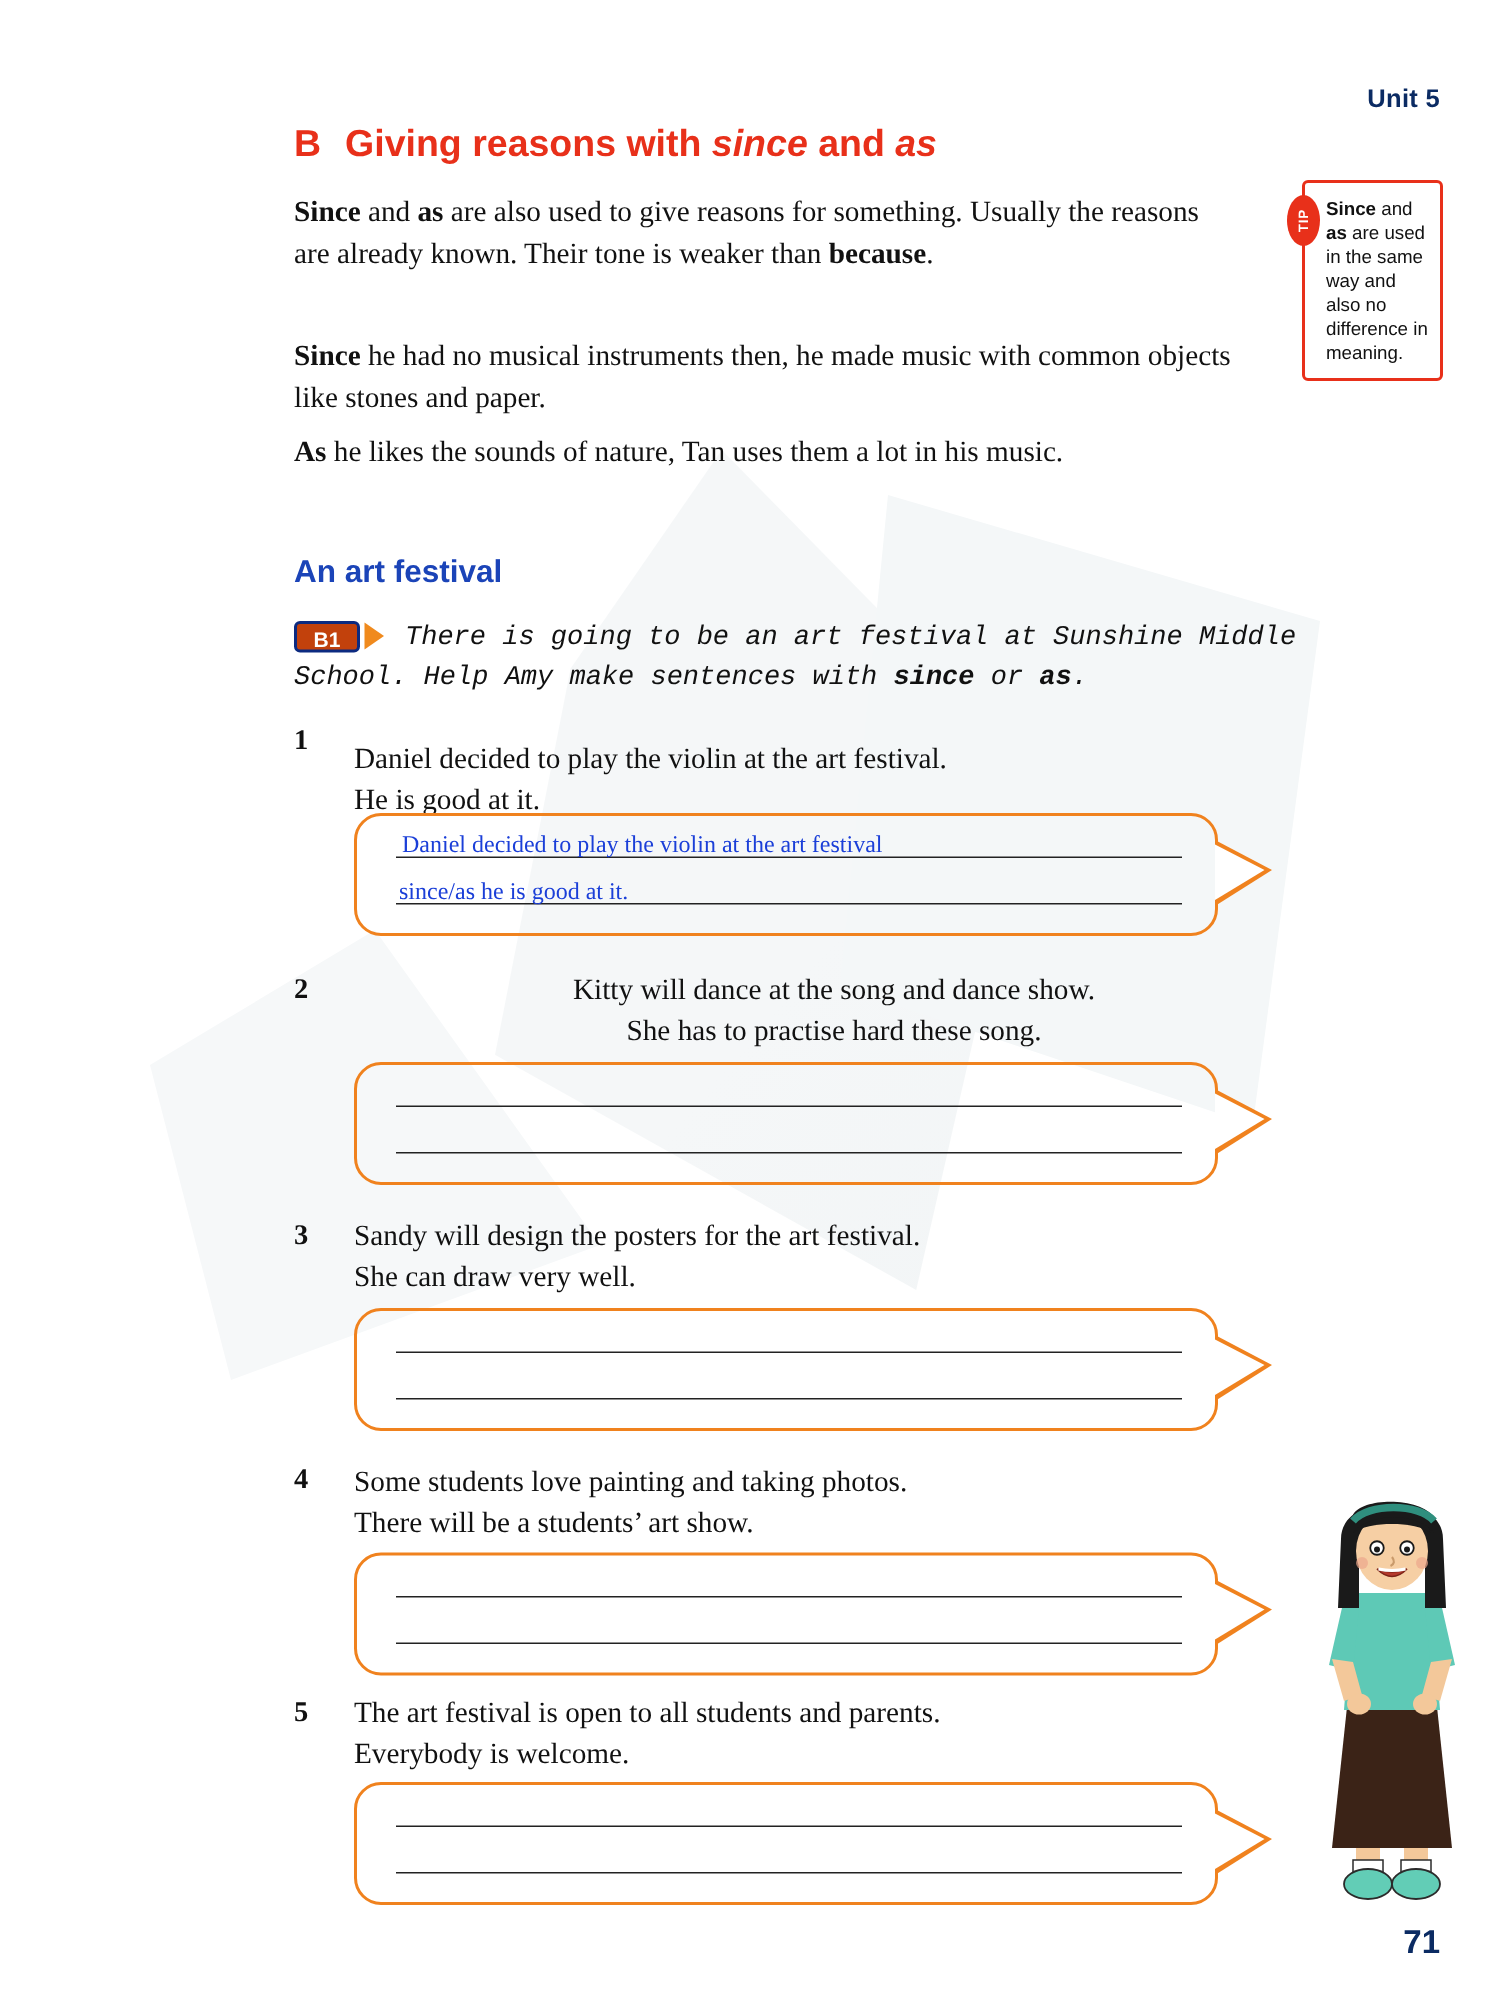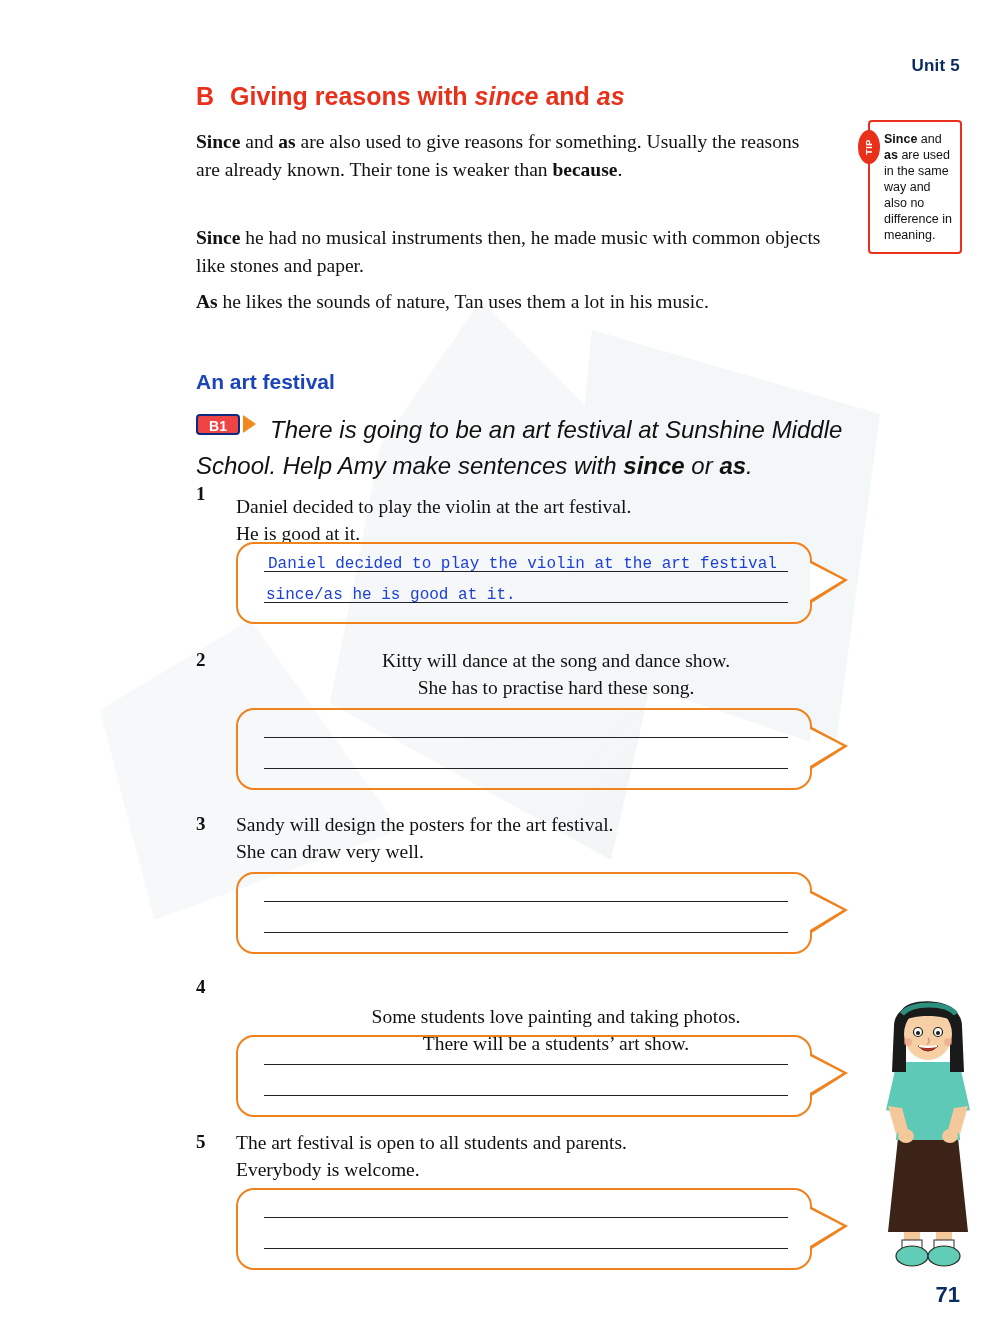--- a/index.html
+++ b/index.html
@@ -148,21 +148,21 @@
     color: #1b44b8;
   }
 
   
   .b1-badge {
     position: absolute;
     left: 196px;
     top: 414px;
     width: 44px;
     height: 21px;
-    background: #ef4444;
+    background: #c2410c;
     border: 2px solid #0c2a80;
     border-radius: 4px;
     color: #fff;
     font-family: "Liberation Sans", sans-serif;
     font-weight: bold;
     font-size: 14px;
     text-align: center;
     line-height: 21px;
     box-sizing: border-box;
   }
@@ -173,23 +173,23 @@
     width: 0; height: 0;
     border-top: 9px solid transparent;
     border-bottom: 9px solid transparent;
     border-left: 13px solid #f08a1d;
   }
   .b1-text {
     position: absolute;
     left: 196px;
     top: 412px;
     width: 720px;
-    font-family: Liberation Sans, sans-serif;
+    font-family: Liberation Mono, monospace;
     font-style: italic;
-    font-size: 24px;
+    font-size: 18px;
     line-height: 1.5;
     color: #111;
     text-indent: 74px;
   }
   .b1-text .b { font-weight: bold; font-style: italic; }
 
   
   .item-num {
     position: absolute;
     left: 196px;
@@ -239,21 +239,21 @@
   }
   .tail-inner {
     border-top: 17px solid transparent;
     border-bottom: 20px solid transparent;
     border-left: 33px solid #ffffff;
   }
 
   
   .hand {
     position: absolute;
-    font-family: Liberation Mono, monospace;
+    font-family: Liberation Serif, serif;
     font-size: 16px;
     color: #1b3fd8;
     white-space: nowrap;
   }
 
   
   .girl {
     position: absolute;
     left: 872px;
     top: 988px;
@@ -352,21 +352,21 @@
     <span>She can draw very well.</span>
   </div>
   <div class="balloon" style="top:872px;">
     <div class="rule r1"></div>
     <div class="rule r2"></div>
   </div>
   <div class="tail tail-outer" style="left:810px; top:890px;"></div>
   <div class="tail tail-inner" style="left:810px; top:893px;"></div>
 
   <div class="item-num" style="top:976px;">4</div>
-  <div class="item-text" style="top:1004px;text-align:center;">
+  <div class="item-text" style="top:976px;">
     <span>Some students love painting and taking photos.</span><br>
     <span>There will be a students’ art show.</span>
   </div>
   <div class="balloon" style="top:1035px;">
     <div class="rule r1"></div>
     <div class="rule r2"></div>
   </div>
   <div class="tail tail-outer" style="left:810px; top:1053px;"></div>
   <div class="tail tail-inner" style="left:810px; top:1056px;"></div>
 

